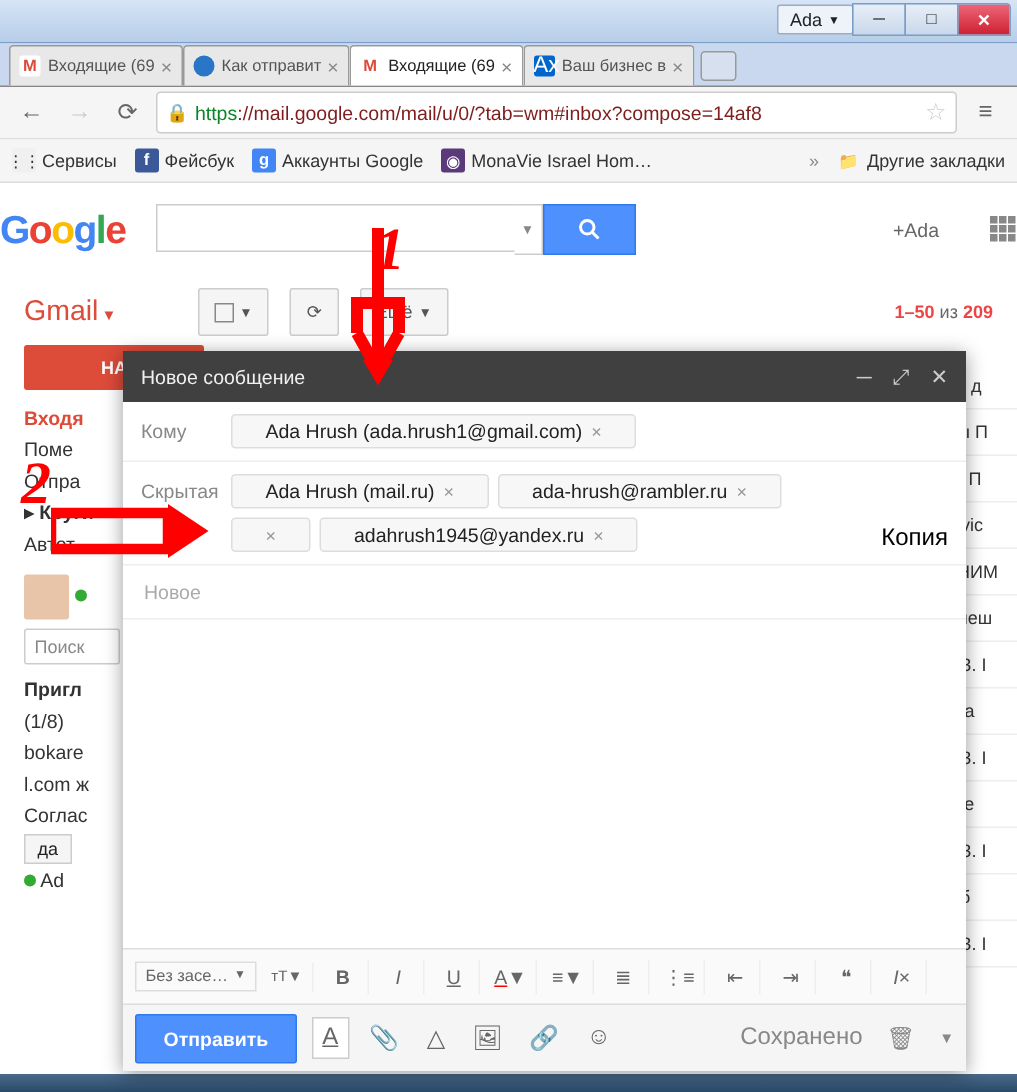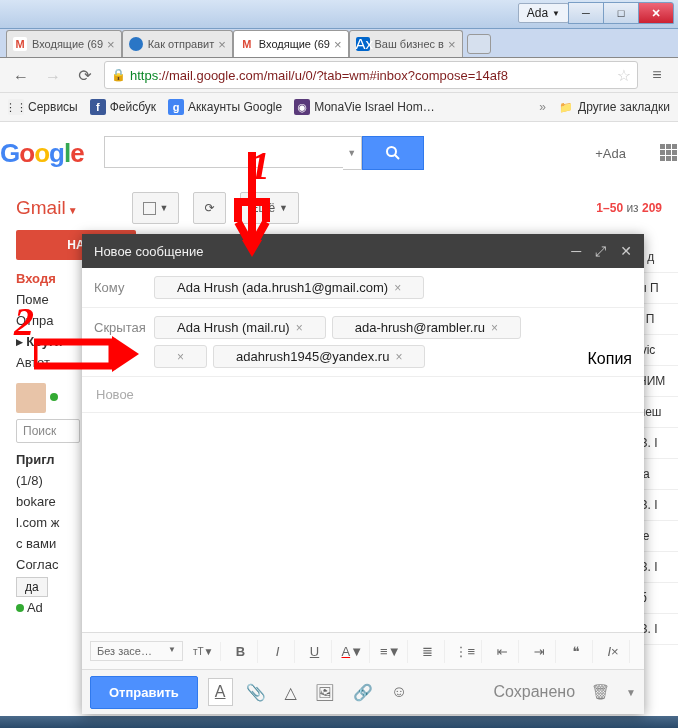--- a/index.html
+++ b/index.html
@@ -59,21 +59,21 @@
 .cw-label{color:#888;width:50px;flex-shrink:0;padding-top:4px}
 .cw-chips{display:flex;flex-wrap:wrap;gap:6px;flex:1}
 .chip{border:1px solid #ddd;border-radius:3px;padding:3px 22px;background:#f7f7f7;display:flex;align-items:center;gap:6px;font-size:13px}
 .chip-x{color:#999;font-size:12px}
 .cw-link{color:#000000;font-size:16px;align-self:flex-end;margin-left:auto}
 .cw-subject{padding:10px 14px;color:#aaa;font-size:13px;border-bottom:1px solid #eee}
 .cw-body{flex:1;padding:10px 14px;position:relative;overflow-y:auto}
 .cw-body::-webkit-scrollbar{width:14px}
 .cw-format{height:36px;border-top:1px solid #ddd;display:flex;align-items:center;padding:0 8px;gap:4px;color:#666;font-size:13px;background:#fafafa}
 .fmt-btn{padding:4px 6px;min-width:20px;text-align:center;border-right:1px solid #eee}
-.fmt-font{border:1px solid #ddd;padding:3px 6px;font-size:11px;display:flex;gap:16px}
+.fmt-font{border:1px solid #ddd;padding:3px 6px;font-size:11px;display:flex;gap:4px}
 .cw-actions{height:44px;border-top:1px solid #ddd;display:flex;align-items:center;padding:0 8px;gap:10px;background:#f5f5f5}
 .send-btn{background:#4d90fe;color:#fff;border:1px solid #3079ed;padding:8px 18px;font-weight:bold;font-size:13px;border-radius:2px}
 .action-icon{color:#666;font-size:16px;padding:4px}
 .saved{margin-left:auto;color:#888;font-size:16px}
 .trash{color:#888;font-size:15px;margin:0 6px}
 .more-caret{color:#888;font-size:10px}
 .annotation{position:absolute;color:#ff0000;font-weight:bold;font-size:40px;font-family:Georgia,serif;font-style:italic;z-index:20;pointer-events:none}
 .arrow1{position:absolute;left:232px;top:152px;z-index:20;pointer-events:none}
 .arrow2{position:absolute;left:34px;top:336px;z-index:20;pointer-events:none}
 .taskbar{position:absolute;bottom:0;left:0;right:0;height:12px;background:linear-gradient(#4a6a8a,#2a4a6a)}
@@ -202,21 +202,20 @@
   <div class="item">Поме</div>
   <div class="item">Отпра</div>
   <div class="item circles">▸ <span>Круги</span></div>
   <div class="item">Автот</div>
   <div style="margin-top:10px"><span class="avatar"></span> <span class="dot-green"></span></div>
   <div class="search-people">Поиск</div>
   <div class="item invite">Пригл</div>
   <div class="item">(1/8)</div>
   <div class="item">bokare</div>
   <div class="item">l.com ж</div>
-  <div class="item">с вами</div>
   <div class="item">Соглас</div>
   <div class="yes-btn">да</div>
   <div class="item"><span class="dot-green"></span> <span>Ad</span></div>
 </div>
 
 <div class="maillist">
   <div>- 1 д</div>
   <div>Вы П</div>
   <div>ю] П</div>
   <div>ervic</div>

